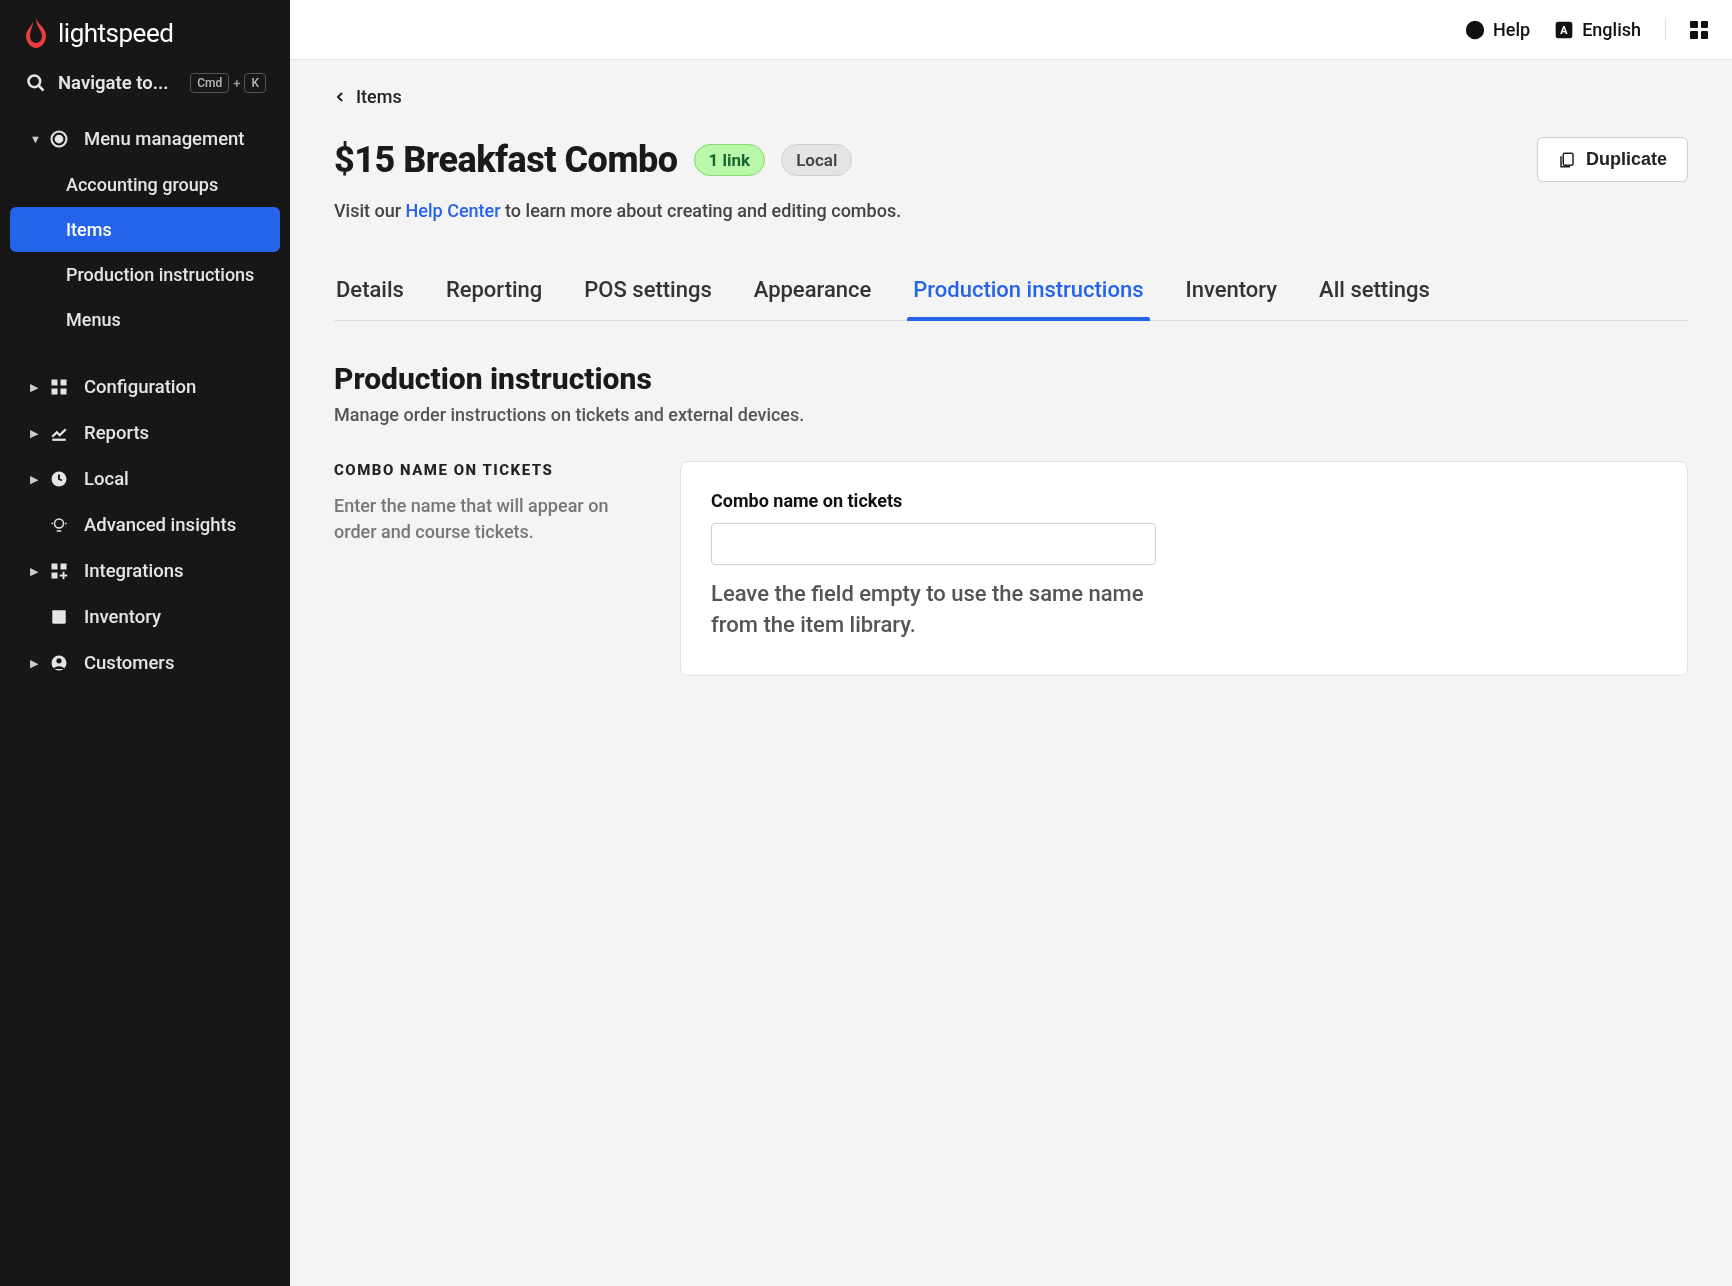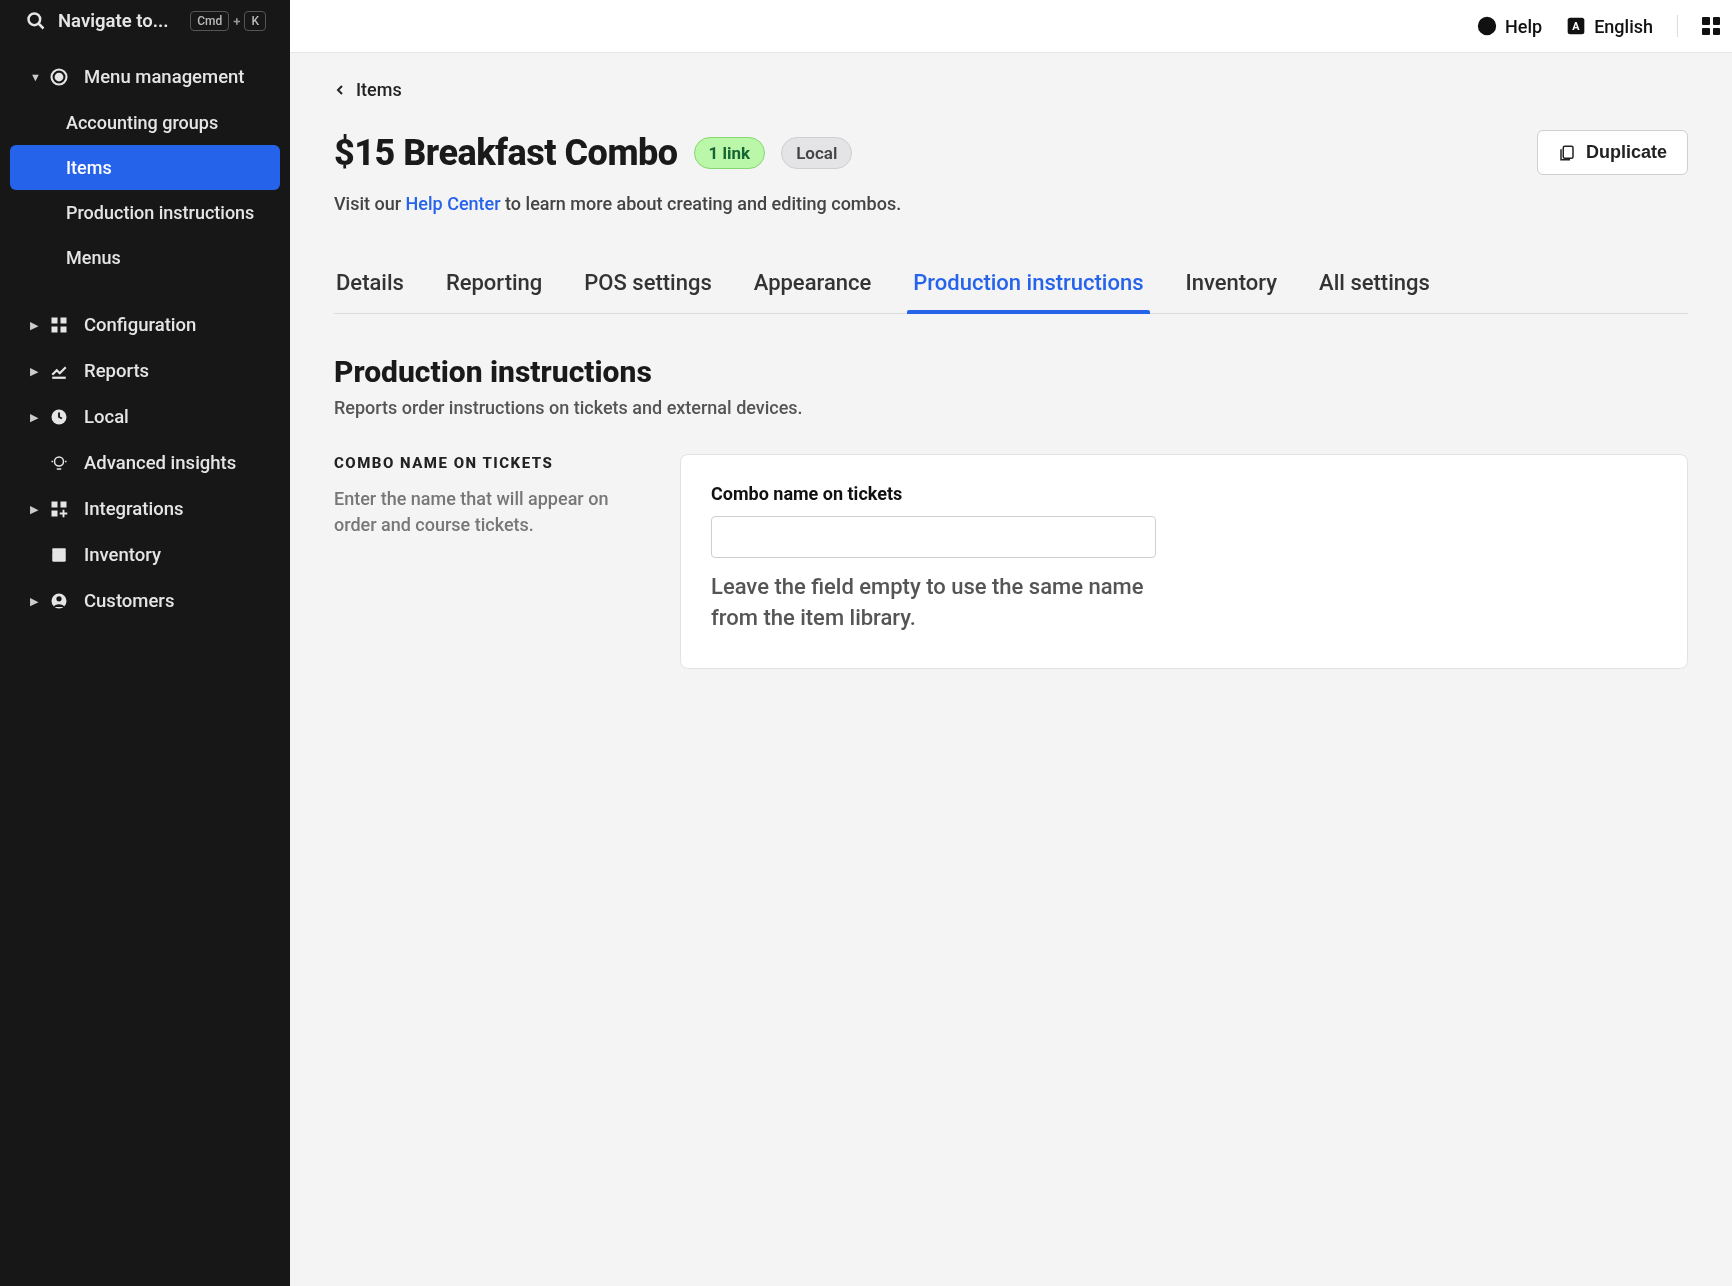--- a/index.html
+++ b/index.html
@@ -21,21 +21,21 @@
 .nav-item.lvl1 { padding-left: 48px; }
 .nav-item.lvl2 { padding-left: 66px; font-size: 18px; }
 .nav-item.active { background: #2563eb; color: #fff; border-radius: 6px; margin: 0 10px; padding-left: 56px; }
 .nav-item .caret { position: absolute; left: 30px; font-size: 11px; color: #ccc; }
 .nav-item.lvl1 .caret { left: 30px; }
 .nav-item .icon { width: 22px; display: inline-flex; justify-content: center; }
 .badge-beta { background: #fff; color: #111; font-weight: 700; font-size: 15px; padding: 4px 12px; border-radius: 999px; margin-left: 6px; }
 
 
 .main { flex: 1; display: flex; flex-direction: column; }
-.topbar { background: #fff; border-bottom: 1px solid #e5e5e5; height: 53px; display: flex; align-items: center; justify-content: flex-end; padding: 0 12px; gap: 24px; }
+.topbar { background: #fff; border-bottom: 1px solid #e5e5e5; height: 60px; display: flex; align-items: center; justify-content: flex-end; padding: 0 24px; gap: 24px; }
 .topbar-item { display: flex; align-items: center; gap: 8px; font-size: 18px; font-weight: 500; color: #111; cursor: pointer; }
 .topbar-divider { width: 1px; height: 22px; background: #ddd; }
 .app-grid-icon { display: grid; grid-template-columns: 1fr 1fr; gap: 3px; width: 18px; height: 18px; }
 .app-grid-icon span { background: #111; border-radius: 1px; }
 
 
 .content { padding: 26px 44px; }
 .breadcrumb { display: flex; align-items: center; gap: 10px; color: #222; font-size: 18px; font-weight: 500; cursor: pointer; }
 .page-head { display: flex; align-items: center; margin-top: 30px; gap: 16px; }
 .page-title { font-size: 36px; font-weight: 800; letter-spacing: -0.5px; }
@@ -66,20 +66,28 @@
 .card input[type="text"] { width: 445px; max-width: 100%; margin-top: 12px; border: 1px solid #cfcfd2; border-radius: 4px; padding: 10px 12px; font-size: 17px; }
 .card-hint { margin-top: 14px; font-size: 22px; color: #555; font-weight: 500; line-height: 1.4; max-width: 445px; }
 
 svg { display: block; }
 </style>
 </head>
 <body>
 
 <div class="app">
   <aside class="sidebar">
+    <div class="logo-area">
+      <span class="logo-flame">
+        <svg width="24" height="30" viewBox="0 0 24 30" fill="currentColor">
+            <path d="M12 0 C14 7 22 9 22 18 C22 25 17 30 12 30 C7 30 2 25 2 18 C2 12 7 9 9 4 C9 9 6 12 6 18 C6 22 9 25 12 25 C15 25 18 22 18 18 C18 12 12 9 12 0 Z"></path>
+          </svg>
+      </span>
+      <span class="logo-text">lightspeed</span>
+    </div>
 
     <div class="nav-search">
       <span>
         <svg width="20" height="20" viewBox="0 0 24 24" fill="none" stroke="currentColor" stroke-width="3">
             <circle cx="10" cy="10" r="7"></circle>
             <line x1="21" y1="21" x2="15" y2="15"></line>
           </svg>
       </span>
       <span>Navigate to...</span>
       <span class="kbd-wrap">
@@ -267,21 +275,21 @@
         <div class="tab">Reporting</div>
         <div class="tab">POS settings</div>
         <div class="tab">Appearance</div>
         <div class="tab active">Production instructions</div>
         <div class="tab">Inventory</div>
         <div class="tab">All settings</div>
       </div>
 
       <div class="section">
         <h2>Production instructions</h2>
-        <p class="section-sub">Reports order instructions on tickets and external devices.</p>
+        <p class="section-sub">Manage order instructions on tickets and external devices.</p>
 
         <div class="field-row">
           <div class="field-left">
             <div class="field-left-label">COMBO NAME ON TICKETS</div>
             <div class="field-left-help">Enter the name that will appear on order and course tickets.</div>
           </div>
           <div class="card">
             <div class="card-label">Combo name on tickets</div>
             <input type="text" value="" style="">
             <div class="card-hint">Leave the field empty to use the same name from the item library.</div>

